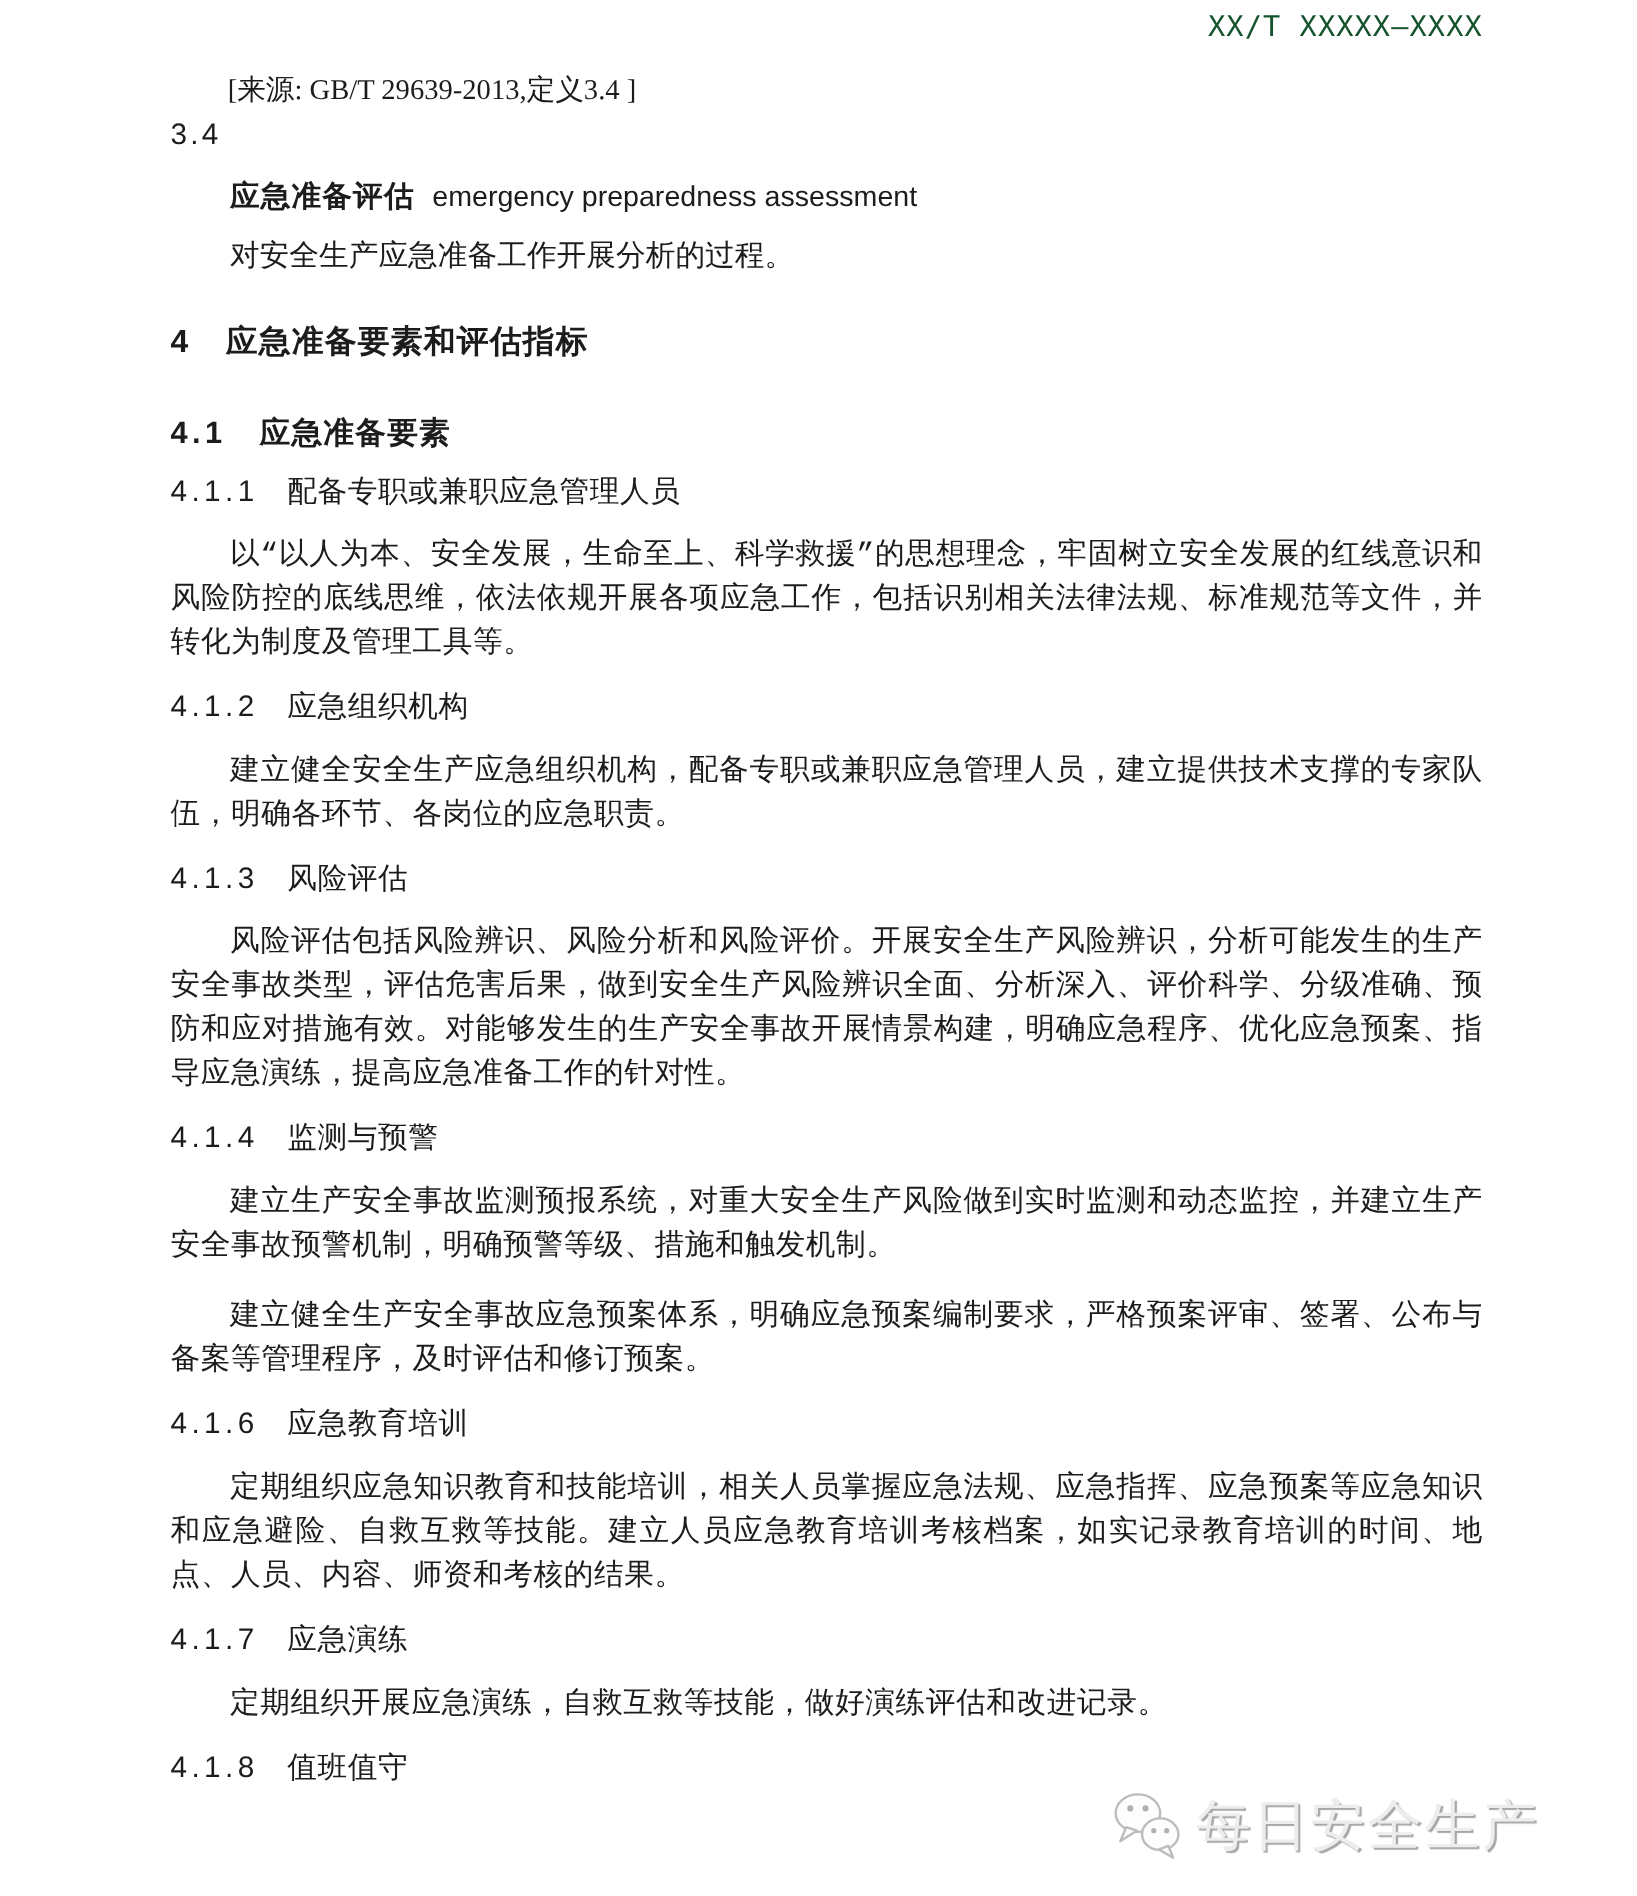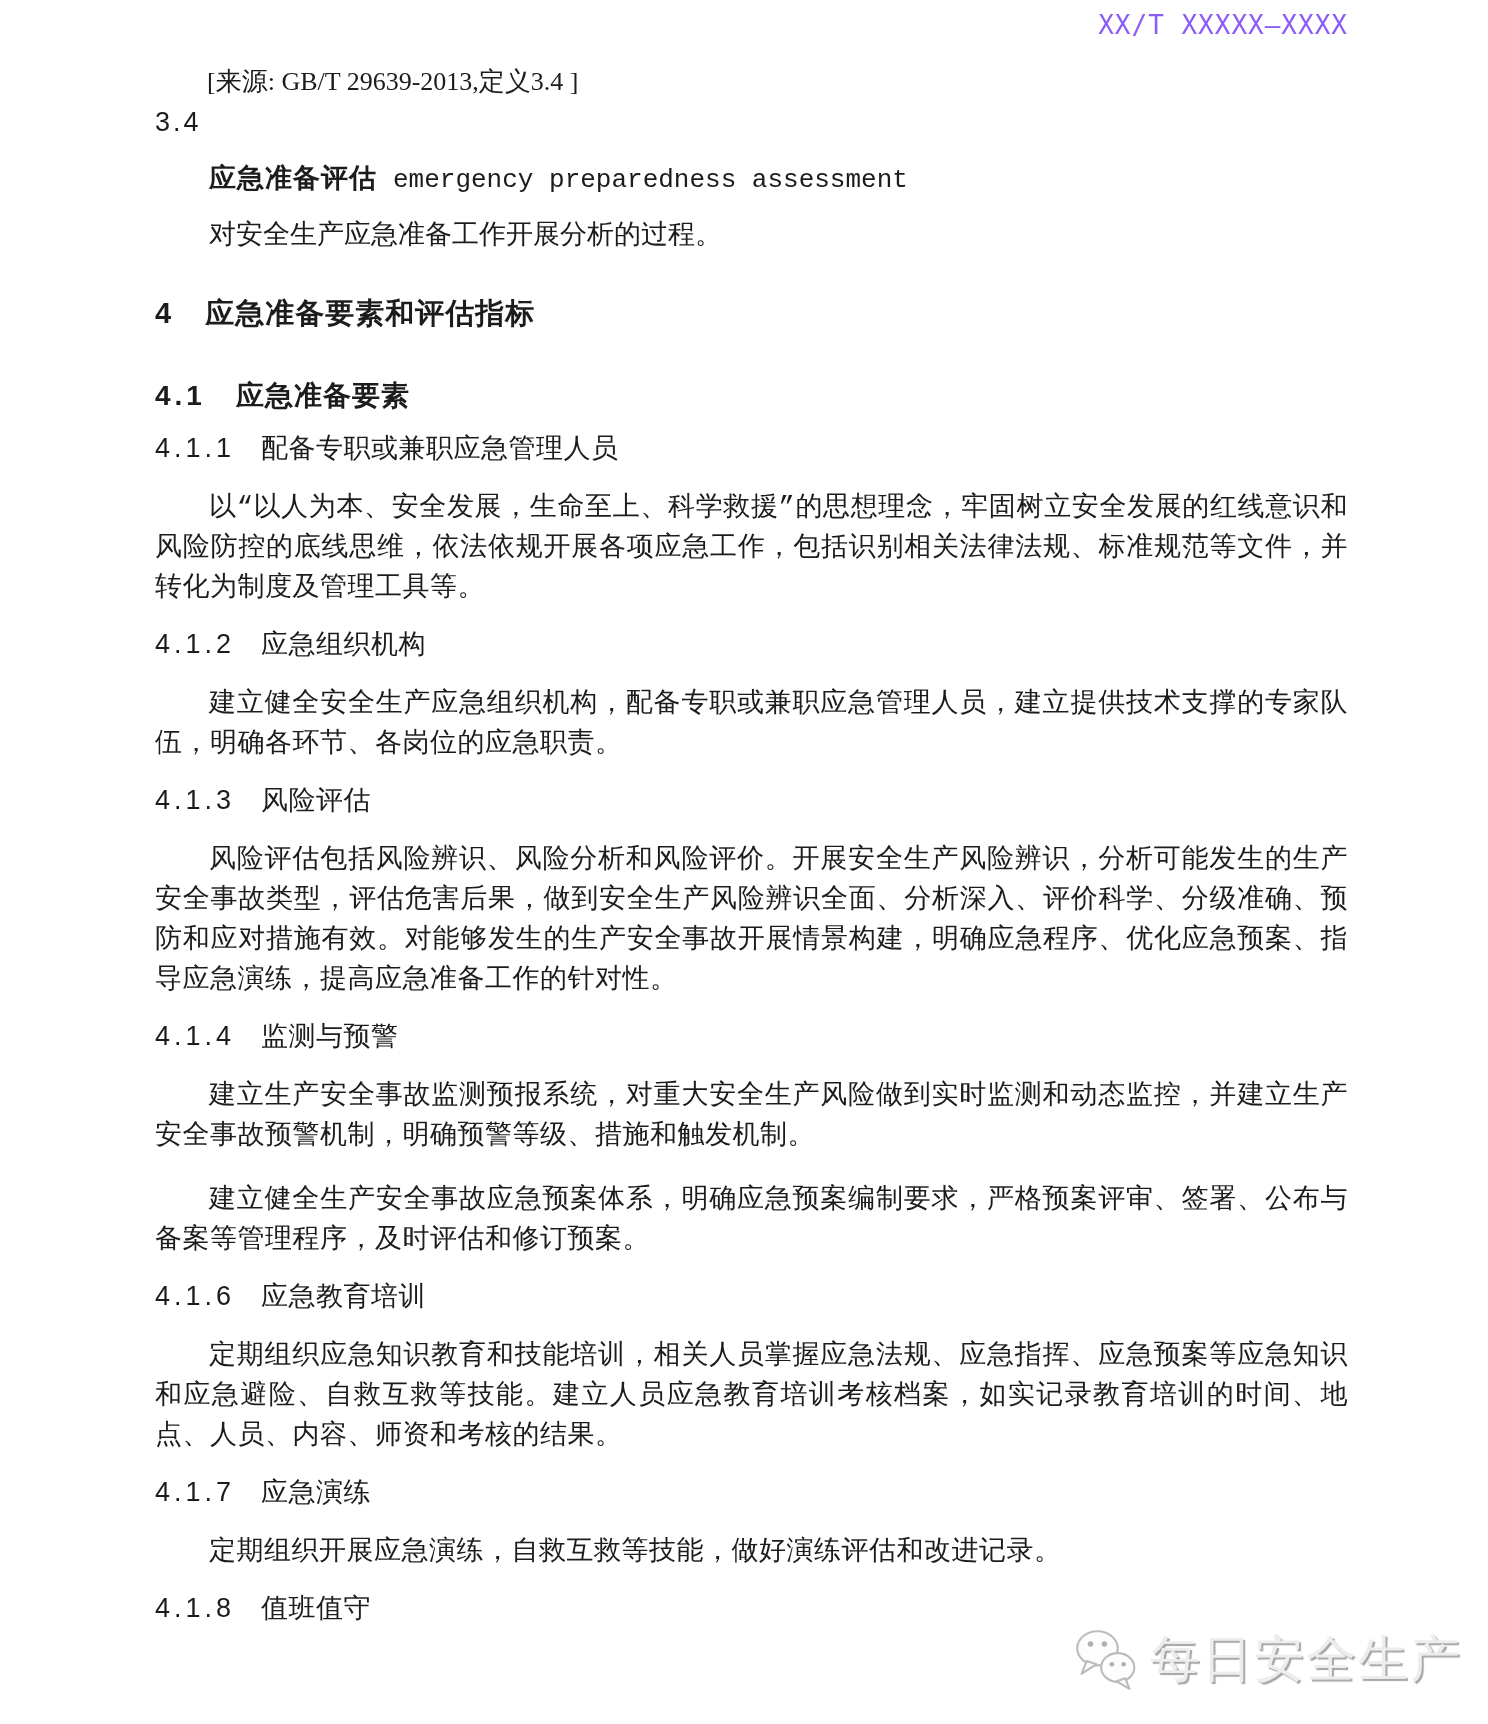--- a/index.html
+++ b/index.html
@@ -14,21 +14,21 @@
     font-family: "Liberation Serif", "DejaVu Serif", serif;
     font-size: 27px;
     overflow: hidden;
   }
   .header-ref {
     text-align: right;
     font-family: "DejaVu Sans Mono", "Liberation Mono", monospace;
     font-size: 26px;
     line-height: 30px;
     letter-spacing: 1px;
-    color: #8b5cf6;
+    color: #14532d;
   }
   .source-note {
     margin-top: 22px;
     line-height: 40px;
     text-indent: 2em;
     font-size: 26px;
   }
   .clause-no {
     line-height: 40px;
     font-family: "Liberation Sans", sans-serif;
@@ -40,21 +40,21 @@
     line-height: 40px;
     text-indent: 2em;
   }
   .term-zh {
     font-weight: bold;
     font-family: "Liberation Sans", sans-serif;
     letter-spacing: 1px;
   }
   .term-en {
     margin-left: 16px;
-    font-family: Liberation Mono, monospace;
+    font-family: Liberation Sans, sans-serif;
     font-size: 26px;
     margin-top: 44px;
   }
   .definition {
     margin-top: 14px;
     line-height: 40px;
     text-indent: 2em;
   }
   .h1 {
     margin-top: 42px;
@@ -89,21 +89,21 @@
   .para {
     margin-top: 24px;
     line-height: 40px;
     text-indent: 2em;
     text-align: justify;
     letter-spacing: 0.5px;
     font-family: Liberation Mono, monospace;
   }
   .watermark {
     position: absolute;
-    left: 1070px;
+    left: 1007px;
     top: 1626px;
     display: flex;
     align-items: center;
     gap: 8px;
   }
   .wm-icon { width: 72px; height: 64px; }
   .wm-text {
     font-family: "Liberation Sans", sans-serif;
     font-size: 50px;
     letter-spacing: 2px;

